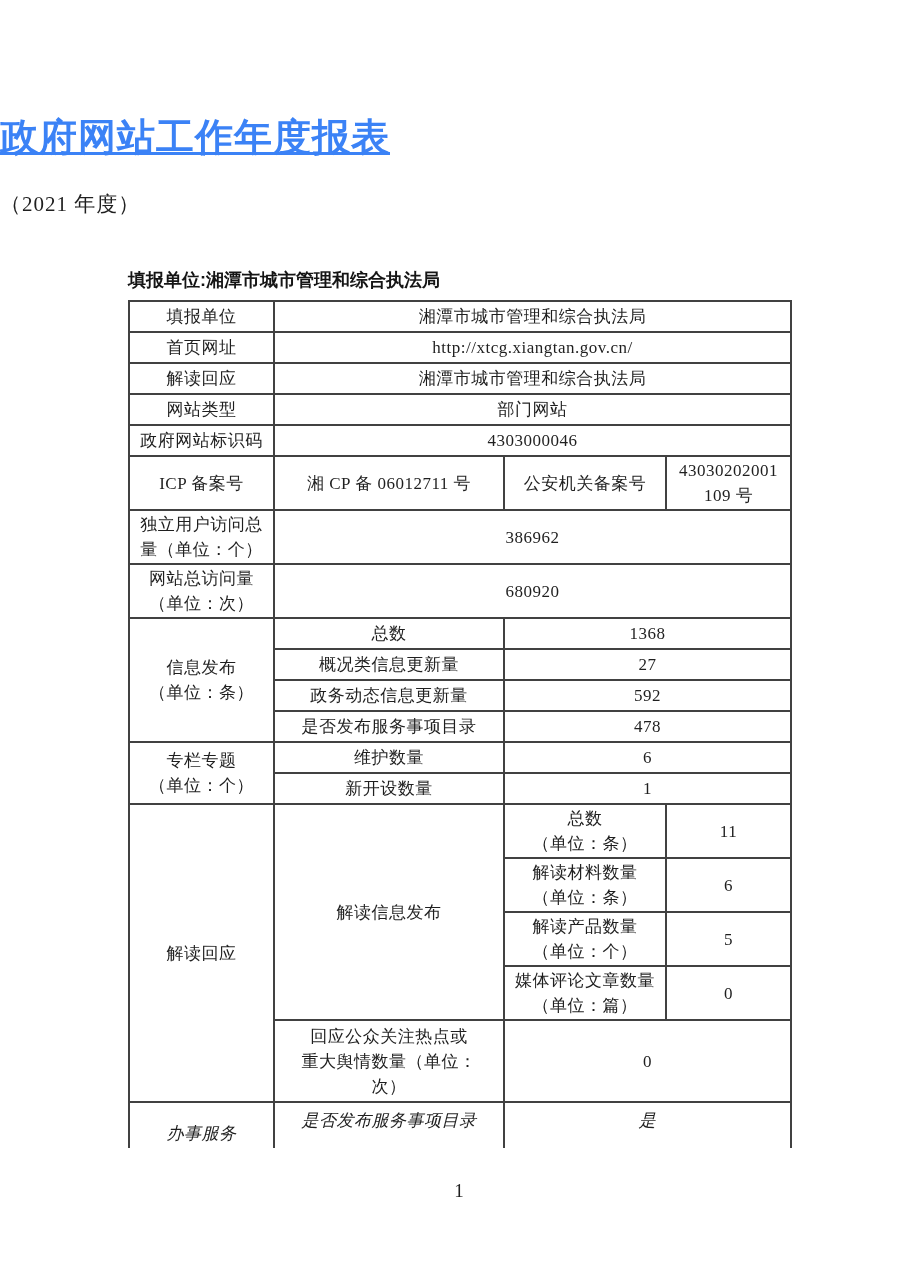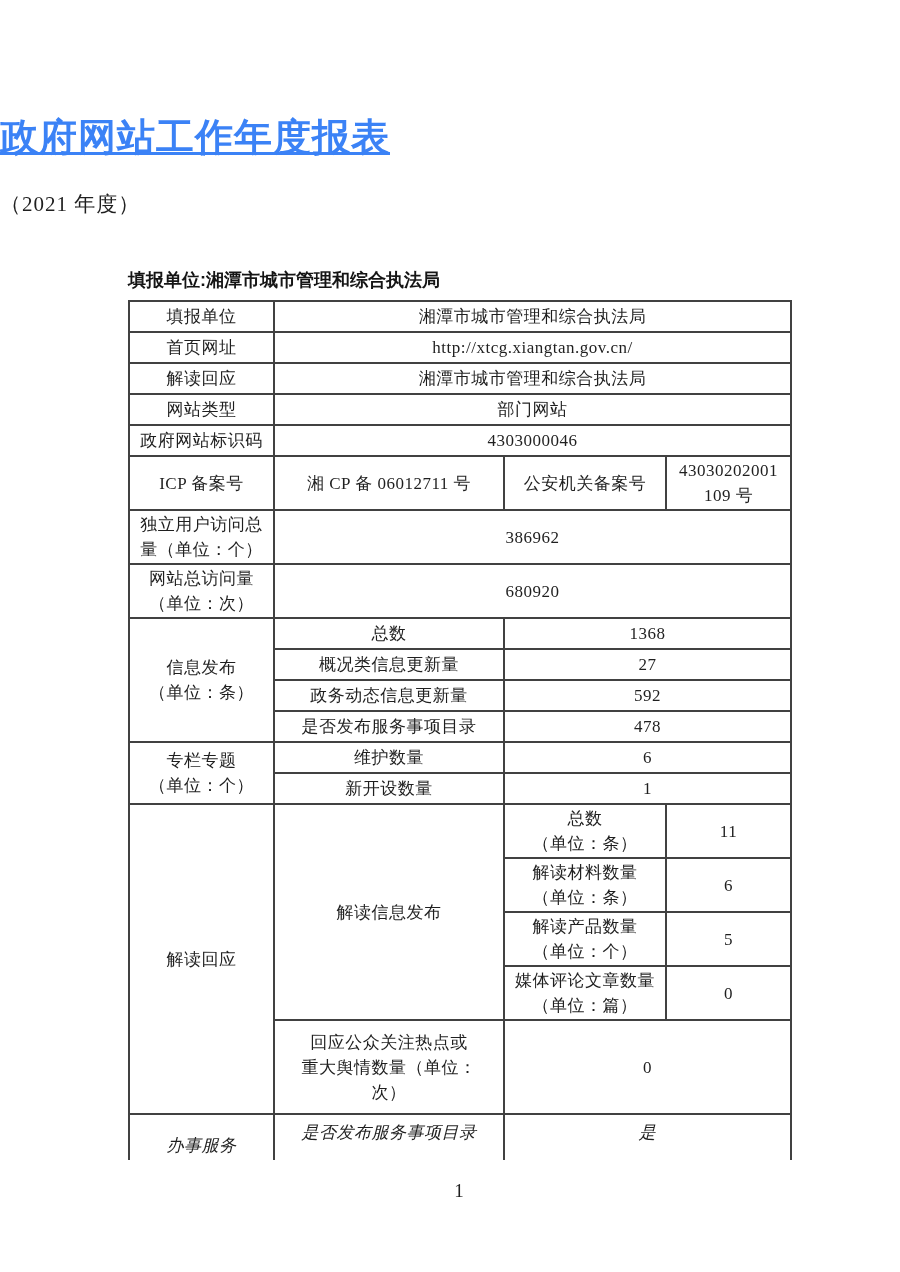--- a/index.html
+++ b/index.html
@@ -47,21 +47,21 @@
     font-size:17px;
     line-height:25px;
     letter-spacing:0.5px;
     white-space:pre-line;
     padding:1px 2px;
     overflow:hidden;
   }
   tr.h31 { height:31px; }
   tr.h52 { height:52px; }
   tr.h54 { height:54px;padding-left:48px; }
-  tr.h82 { height:94px; }
+  tr.h82 { height:82px; }
   tr.h46 { height:46px;font-style:italic; }
   
   tr.cut-row td { border-bottom:none; }
   tr.cut-row td.group-cell { vertical-align:bottom; padding-bottom:2px; }
   tr.cut-row td.top-cell { vertical-align:top; padding-top:5px; }
   .page-number {
     position:absolute; top:1180px; left:128px; width:662px;
     text-align:center;
     font-size:19px;
   }

